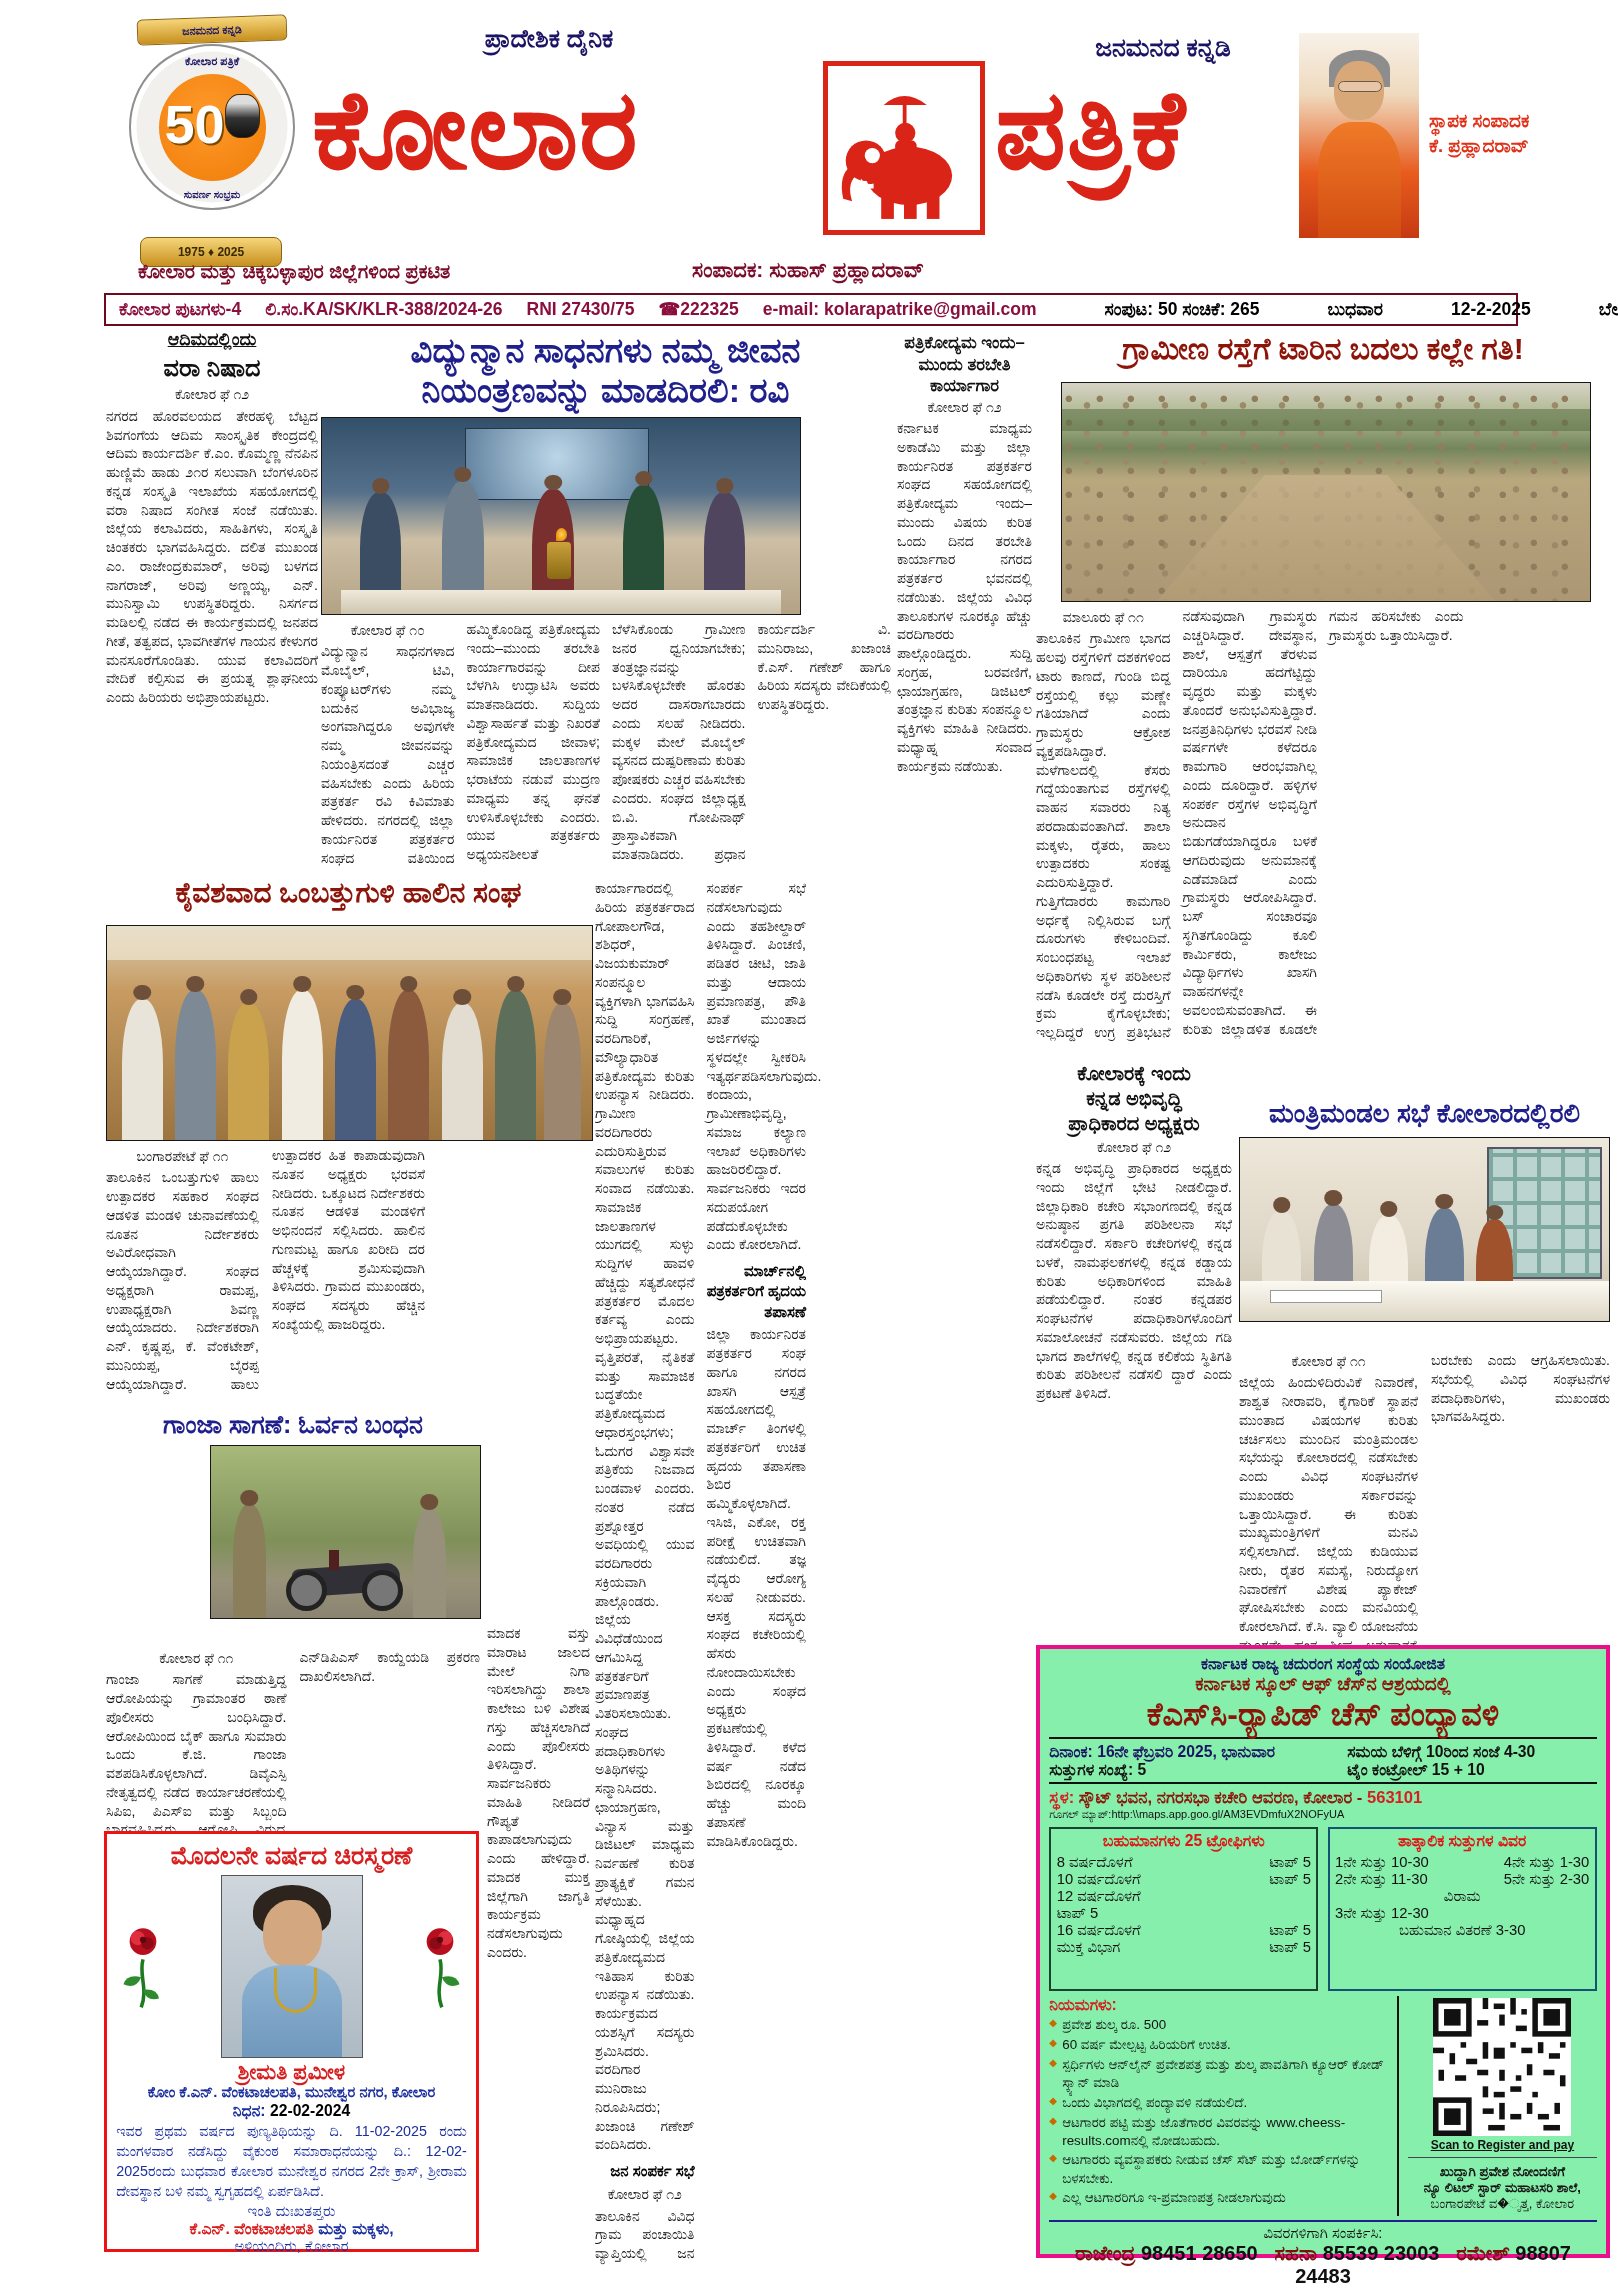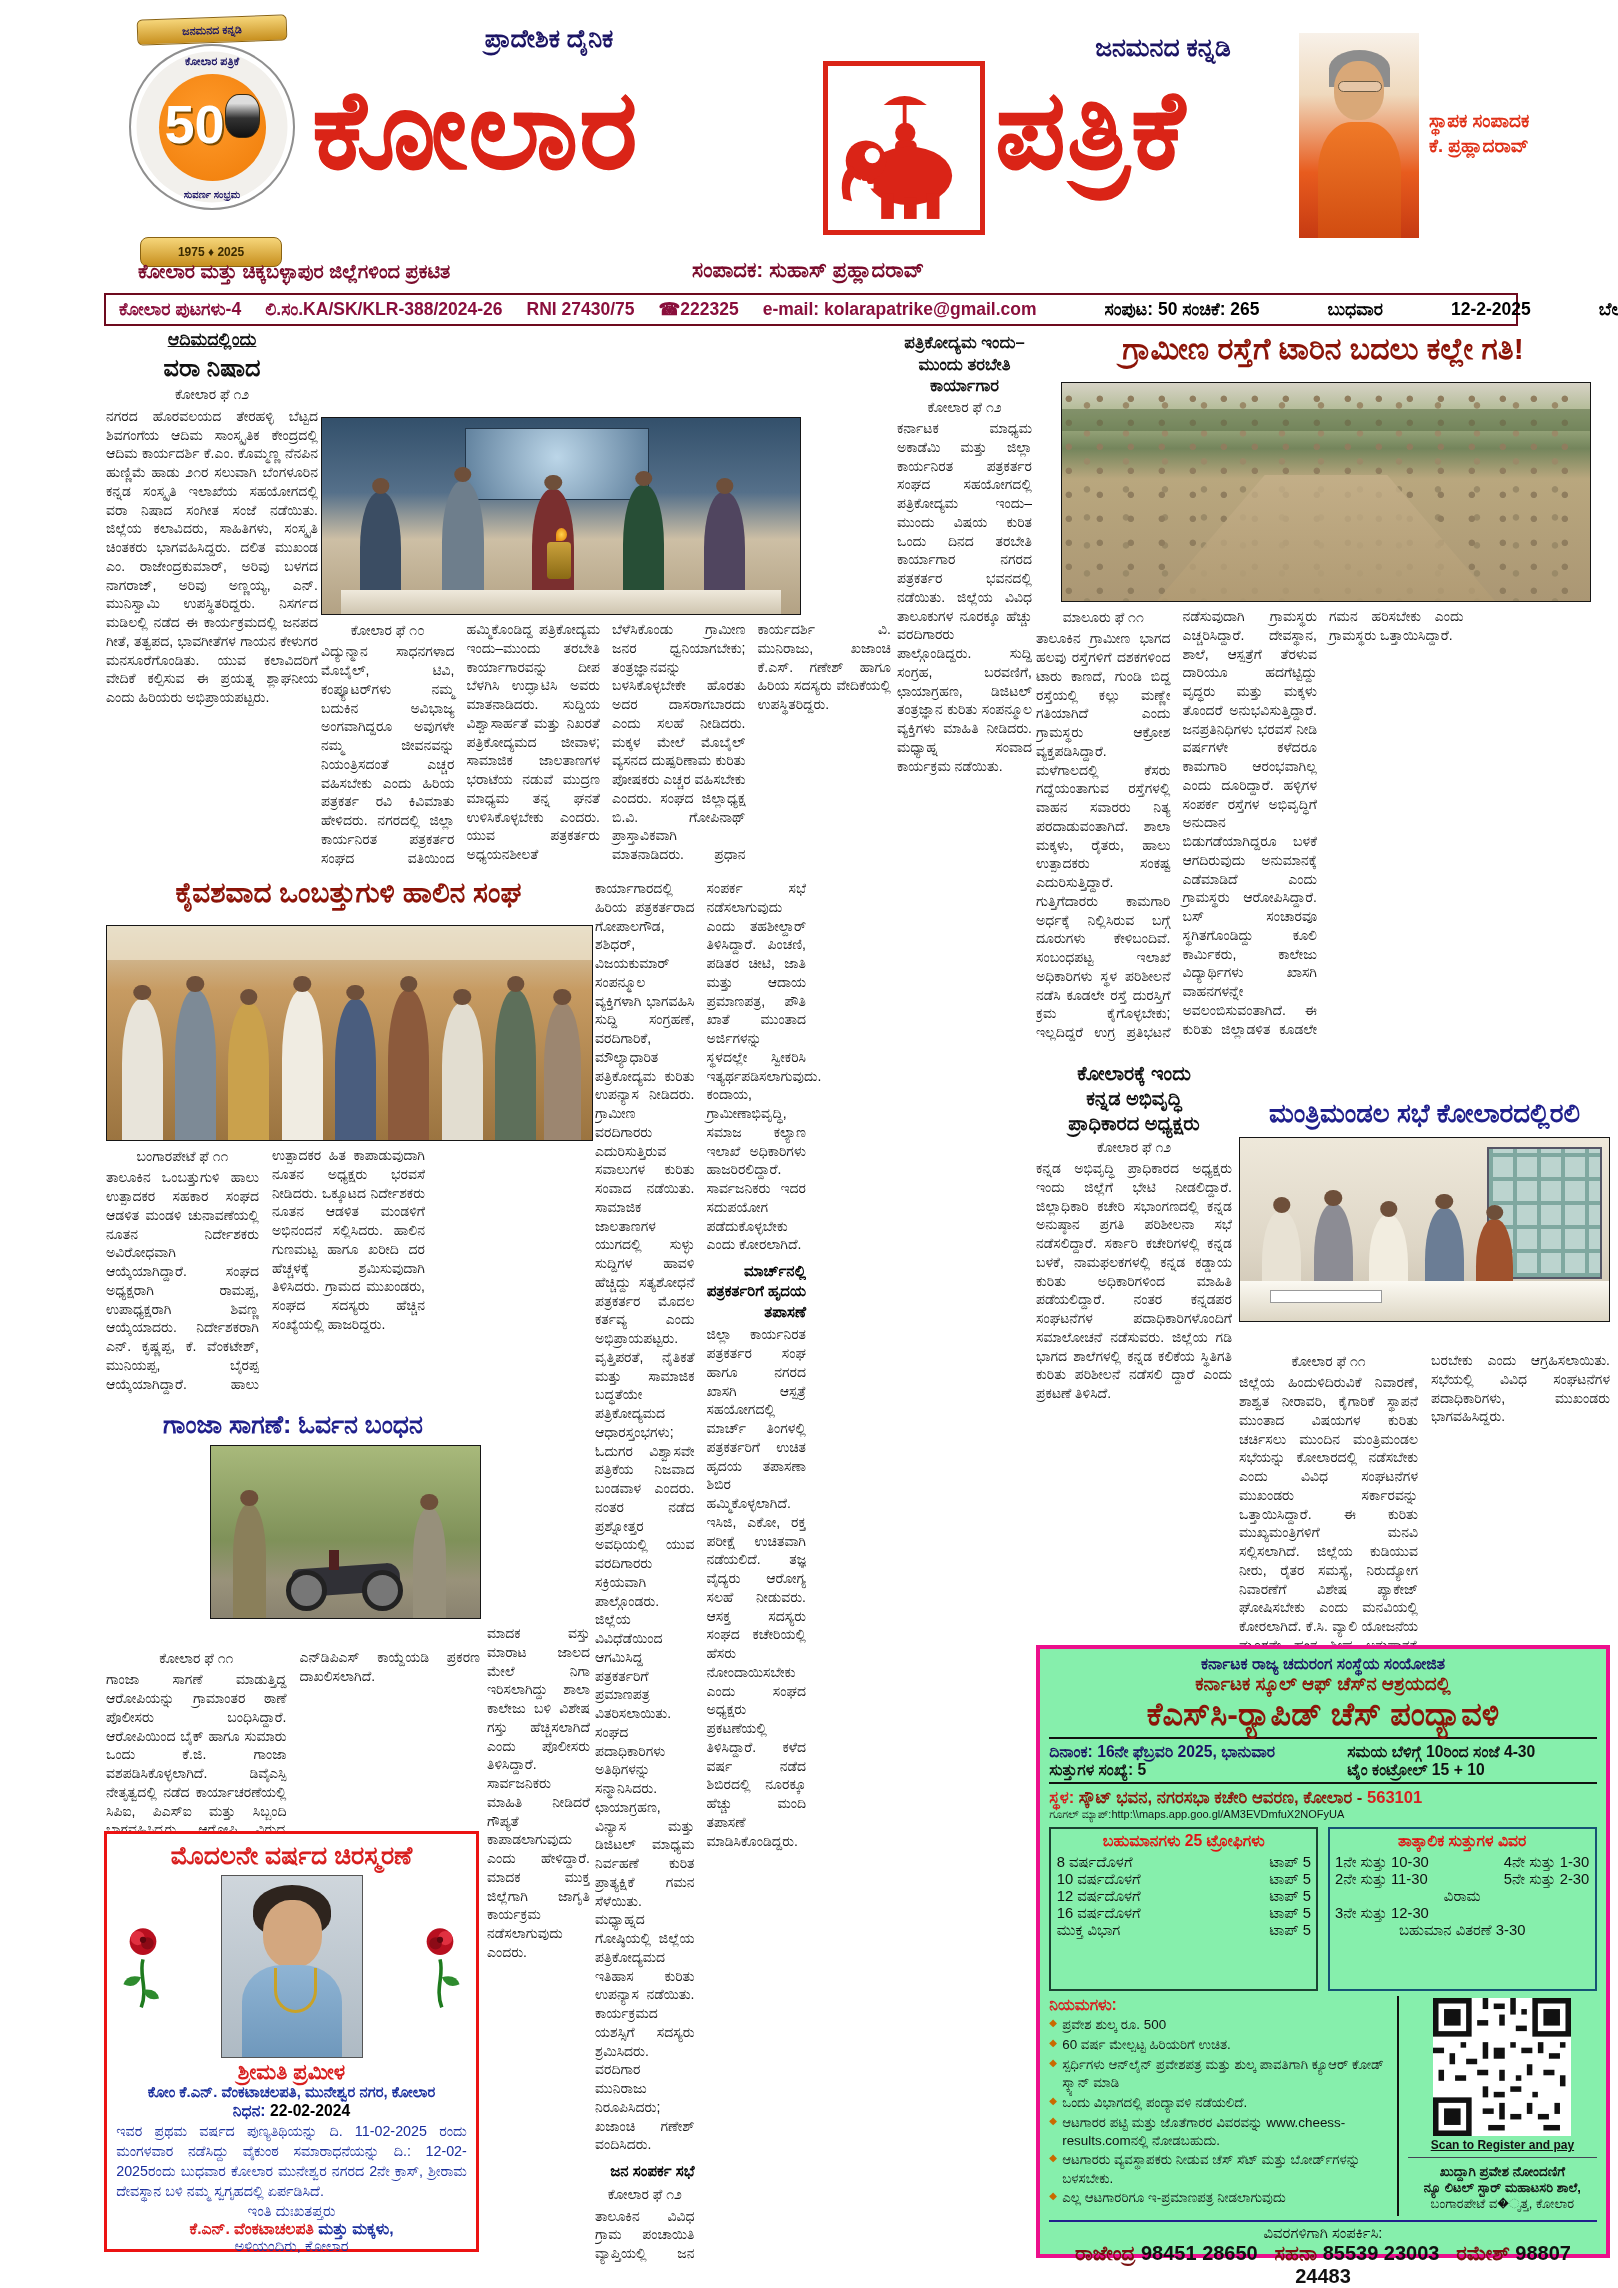--- a/index.html
+++ b/index.html
@@ -120,20 +120,24 @@
     <span class="blk">ಬೆಲೆ: 2-00</span>
   </div>
 
   <div class="abs clip" style="left:106px;top:329px;width:212px;height:548px;">
     <span class="kicker">ಆದಿಮದಲ್ಲಿಂದು</span>
     <div class="ctr" style="font-size:24px;font-weight:bold;margin:3.7px 0;">ವರಾ ನಿಷಾದ</div>
     <span class="dateline body-text">ಕೋಲಾರ ಫೆ ೧೨</span>
     <div class="body-text">ನಗರದ ಹೊರವಲಯದ ತೇರಹಳ್ಳಿ ಬೆಟ್ಟದ ಶಿವಗಂಗೆಯ ಆದಿಮ ಸಾಂಸ್ಕೃತಿಕ ಕೇಂದ್ರದಲ್ಲಿ ಆದಿಮ ಕಾರ್ಯದರ್ಶಿ ಕೆ.ಎಂ. ಕೊಮ್ಮಣ್ಣ ನೆನಪಿನ ಹುಣ್ಣಿಮೆ ಹಾಡು ೨೧ರ ಸಲುವಾಗಿ ಬೆಂಗಳೂರಿನ ಕನ್ನಡ ಸಂಸ್ಕೃತಿ ಇಲಾಖೆಯ ಸಹಯೋಗದಲ್ಲಿ ವರಾ ನಿಷಾದ ಸಂಗೀತ ಸಂಜೆ ನಡೆಯಿತು. ಜಿಲ್ಲೆಯ ಕಲಾವಿದರು, ಸಾಹಿತಿಗಳು, ಸಂಸ್ಕೃತಿ ಚಿಂತಕರು ಭಾಗವಹಿಸಿದ್ದರು. ದಲಿತ ಮುಖಂಡ ಎಂ. ರಾಜೇಂದ್ರಕುಮಾರ್, ಅರಿವು ಬಳಗದ ನಾಗರಾಜ್, ಅರಿವು ಅಣ್ಣಯ್ಯ, ಎನ್. ಮುನಿಸ್ವಾಮಿ ಉಪಸ್ಥಿತರಿದ್ದರು. ನಿಸರ್ಗದ ಮಡಿಲಲ್ಲಿ ನಡೆದ ಈ ಕಾರ್ಯಕ್ರಮದಲ್ಲಿ ಜನಪದ ಗೀತೆ, ತತ್ವಪದ, ಭಾವಗೀತೆಗಳ ಗಾಯನ ಕೇಳುಗರ ಮನಸೂರೆಗೊಂಡಿತು. ಯುವ ಕಲಾವಿದರಿಗೆ ವೇದಿಕೆ ಕಲ್ಪಿಸುವ ಈ ಪ್ರಯತ್ನ ಶ್ಲಾಘನೀಯ ಎಂದು ಹಿರಿಯರು ಅಭಿಪ್ರಾಯಪಟ್ಟರು.</div>
   </div>
 
+  <div class="abs hl-navy" style="left:321px;top:330px;width:569px;font-size:34px;">
+    <div>ವಿದ್ಯುನ್ಮಾನ ಸಾಧನಗಳು ನಮ್ಮ ಜೀವನ</div>
+    <div>ನಿಯಂತ್ರಣವನ್ನು ಮಾಡದಿರಲಿ: ರವಿ</div>
+  </div>
 
   <div class="photo" style="left:321px;top:417px;width:478px;height:196px;">
     <div class="abs" style="left:0;top:0;right:0;bottom:0;background:linear-gradient(180deg,#33506b 0%,#55708a 38%,#cdbfa5 62%,#b3a284 100%);"></div>
     <div class="abs" style="left:30%;top:5%;width:38%;height:36%;background:radial-gradient(circle at 50% 40%,#bcd6e8,#5c7d9a);border:1.8px solid #22364a;"></div>
     <div class="abs fig" style="left:8%;width:41px;height:62%;color:#3b4d63;"></div>
     <div class="abs fig" style="left:25%;width:42px;height:68%;color:#6e7e8c;"></div>
     <div class="abs fig" style="left:44%;width:42px;height:64%;color:#7a2f2f;"></div>
     <div class="abs fig" style="left:63%;width:41px;height:66%;color:#274e36;"></div>
     <div class="abs fig" style="left:80%;width:41px;height:62%;color:#50455f;"></div>
     <div class="abs" style="left:47%;bottom:18%;width:24px;height:37px;background:linear-gradient(#caa13c,#8a6a14);border-radius:3.7px;"></div>
@@ -321,21 +325,21 @@
       <div class="ad-box" style="width:50%;height:164px;">
         <div class="ad-box-title">ಬಹುಮಾನಗಳು 25 ಟ್ರೋಫಿಗಳು</div>
         <div style="display:flex;justify-content:space-between;">
             <span>8 ವರ್ಷದೊಳಗೆ</span>
             <span>ಟಾಪ್ 5</span>
           </div>
         <div style="display:flex;justify-content:space-between;">
             <span>10 ವರ್ಷದೊಳಗೆ</span>
             <span>ಟಾಪ್ 5</span>
           </div>
-        <div style="display:flex;justify-content:space-between;">
+        <div style="display:flex;justify-content:space-between;flex-direction:column;">
             <span>12 ವರ್ಷದೊಳಗೆ</span>
             <span>ಟಾಪ್ 5</span>
           </div>
         <div style="display:flex;justify-content:space-between;">
             <span>16 ವರ್ಷದೊಳಗೆ</span>
             <span>ಟಾಪ್ 5</span>
           </div>
         <div style="display:flex;justify-content:space-between;">
             <span>ಮುಕ್ತ ವಿಭಾಗ</span>
             <span>ಟಾಪ್ 5</span>

